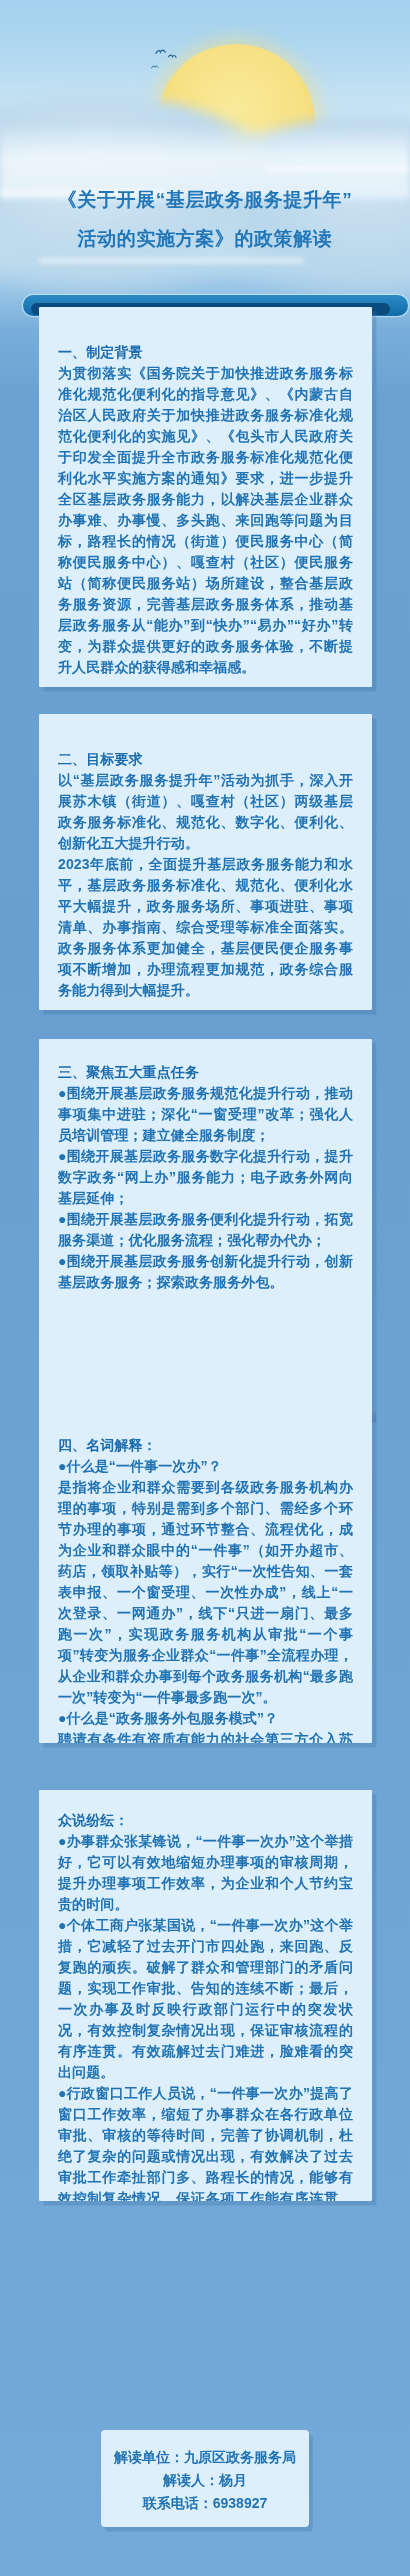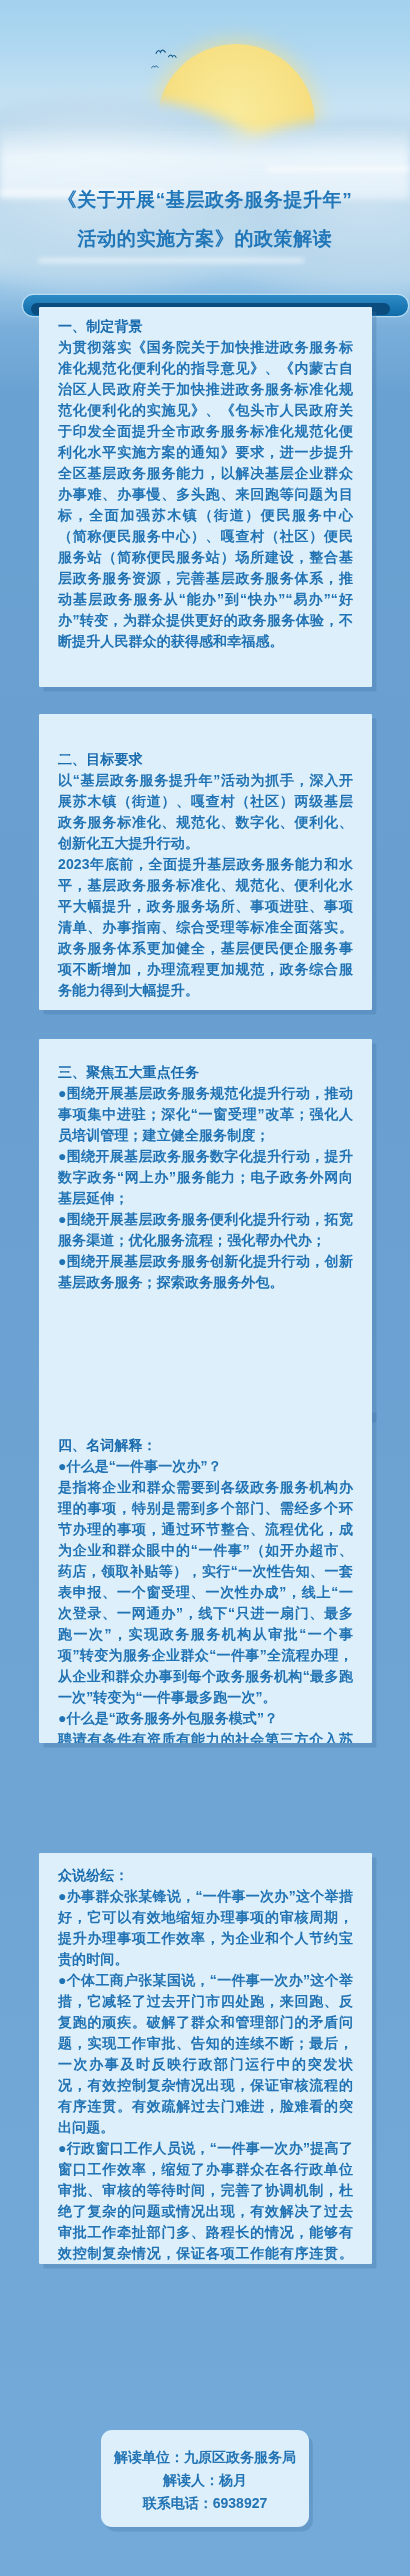--- a/index.html
+++ b/index.html
@@ -36,28 +36,28 @@
     background:linear-gradient(180deg,#2d8ac4,#0f6ca9);
     box-shadow:0 0 0 1.3px rgba(198,231,245,0.75);}
   .topbar-inner{position:absolute;left:31px;top:303px;width:359px;height:12px;border-radius:6.3px;
     background:#0b4c7e;}
   
   .card{position:absolute;left:39px;width:333px;background:#dceffa;border-radius:1.3px;
     box-shadow:4.4px 4.4px 0 rgba(62,112,160,0.28);box-sizing:border-box;padding:0 19px;overflow:hidden;}
   .card p,.card h2{margin:0;font-size:14px;line-height:21px;color:#2273b4;font-weight:600;
     text-align:justify;text-justify:inter-ideograph;letter-spacing:0.1px;}
   .card h2{font-weight:800;color:#1b6cae;text-align:left;}
-  .card1{top:307px;height:380px;padding-top:9px;}
+  .card1{top:307px;height:380px;padding-top:35px;}
   .card2{top:714px;height:296px;padding-top:35px;}
   .card3{top:1039px;height:379px;padding-top:23px;}
   .card4{top:1408px;height:335px;padding-top:26.6px;}
-  .card5{top:1853px;height:411px;padding-top:12px;}
+  .card5{top:1790px;height:411px;padding-top:20px;}
   
   .footer-card{position:absolute;left:101px;top:2430px;width:208px;height:97px;background:#dceffa;
-    border-radius:11px;box-shadow:3.8px 4.4px 0 rgba(62,112,160,0.28);box-sizing:border-box;padding-top:16px;}
+    border-radius:4px;box-shadow:3.8px 4.4px 0 rgba(62,112,160,0.28);box-sizing:border-box;padding-top:16px;}
   .footer-card p{margin:0;font-size:14px;line-height:23px;text-align:center;color:#2273b4;font-weight:600;}
 </style>
 </head>
 <body>
 
 <div class="poster">
 
   <div>
     <div class="sun"></div>
     <div class="hill hill2"></div>
@@ -80,21 +80,21 @@
       <span>《关于开展“基层政务服务提升年”</span>
       <span>活动的实施方案》的政策解读</span>
     </h1>
   </div>
 
   <div class="topbar"></div>
   <div class="topbar-inner"></div>
 
   <section class="card card1">
     <h2>一、制定背景</h2>
-    <p>为贯彻落实《国务院关于加快推进政务服务标准化规范化便利化的指导意见》、《内蒙古自治区人民政府关于加快推进政务服务标准化规范化便利化的实施见》、《包头市人民政府关于印发全面提升全市政务服务标准化规范化便利化水平实施方案的通知》要求，进一步提升全区基层政务服务能力，以解决基层企业群众办事难、办事慢、多头跑、来回跑等问题为目标，全面加强苏木镇（街道）便民服务中心（简称便民服务中心）、嘎查村（社区）便民服务站（简称便民服务站）场所建设，整合基层政务服务资源，完善基层政务服务体系，推动基层政务服务从“能办”到“快办”“易办”“好办”转变，为群众提供更好的政务服务体验，不断提升人民群众的获得感和幸福感。</p>
+    <p>为贯彻落实《国务院关于加快推进政务服务标准化规范化便利化的指导意见》、《内蒙古自治区人民政府关于加快推进政务服务标准化规范化便利化的实施见》、《包头市人民政府关于印发全面提升全市政务服务标准化规范化便利化水平实施方案的通知》要求，进一步提升全区基层政务服务能力，以解决基层企业群众办事难、办事慢、多头跑、来回跑等问题为目标，路程长的情况（街道）便民服务中心（简称便民服务中心）、嘎查村（社区）便民服务站（简称便民服务站）场所建设，整合基层政务服务资源，完善基层政务服务体系，推动基层政务服务从“能办”到“快办”“易办”“好办”转变，为群众提供更好的政务服务体验，不断提升人民群众的获得感和幸福感。</p>
   </section>
 
   <section class="card card2">
     <h2>二、目标要求</h2>
     <p>以“基层政务服务提升年”活动为抓手，深入开展苏木镇（街道）、嘎查村（社区）两级基层政务服务标准化、规范化、数字化、便利化、创新化五大提升行动。</p>
     <p>2023年底前，全面提升基层政务服务能力和水平，基层政务服务标准化、规范化、便利化水平大幅提升，政务服务场所、事项进驻、事项清单、办事指南、综合受理等标准全面落实。政务服务体系更加健全，基层便民便企服务事项不断增加，办理流程更加规范，政务综合服务能力得到大幅提升。</p>
   </section>
 
   <section class="card card3">
     <h2>三、聚焦五大重点任务</h2>

